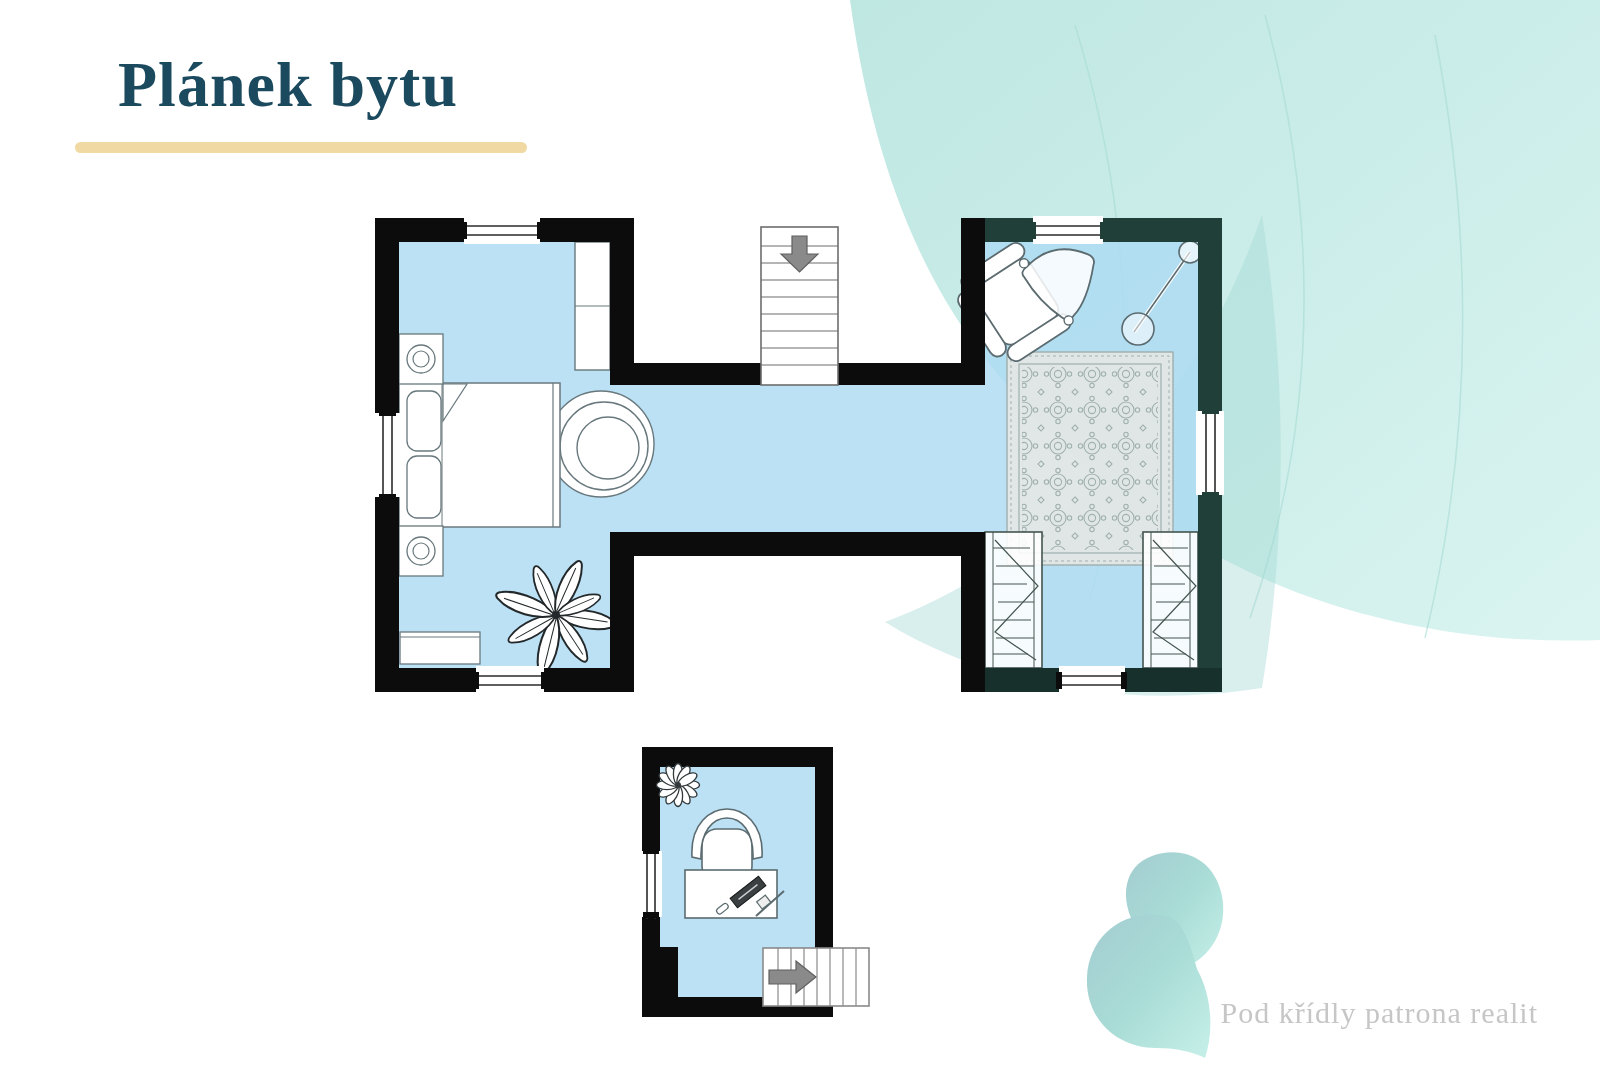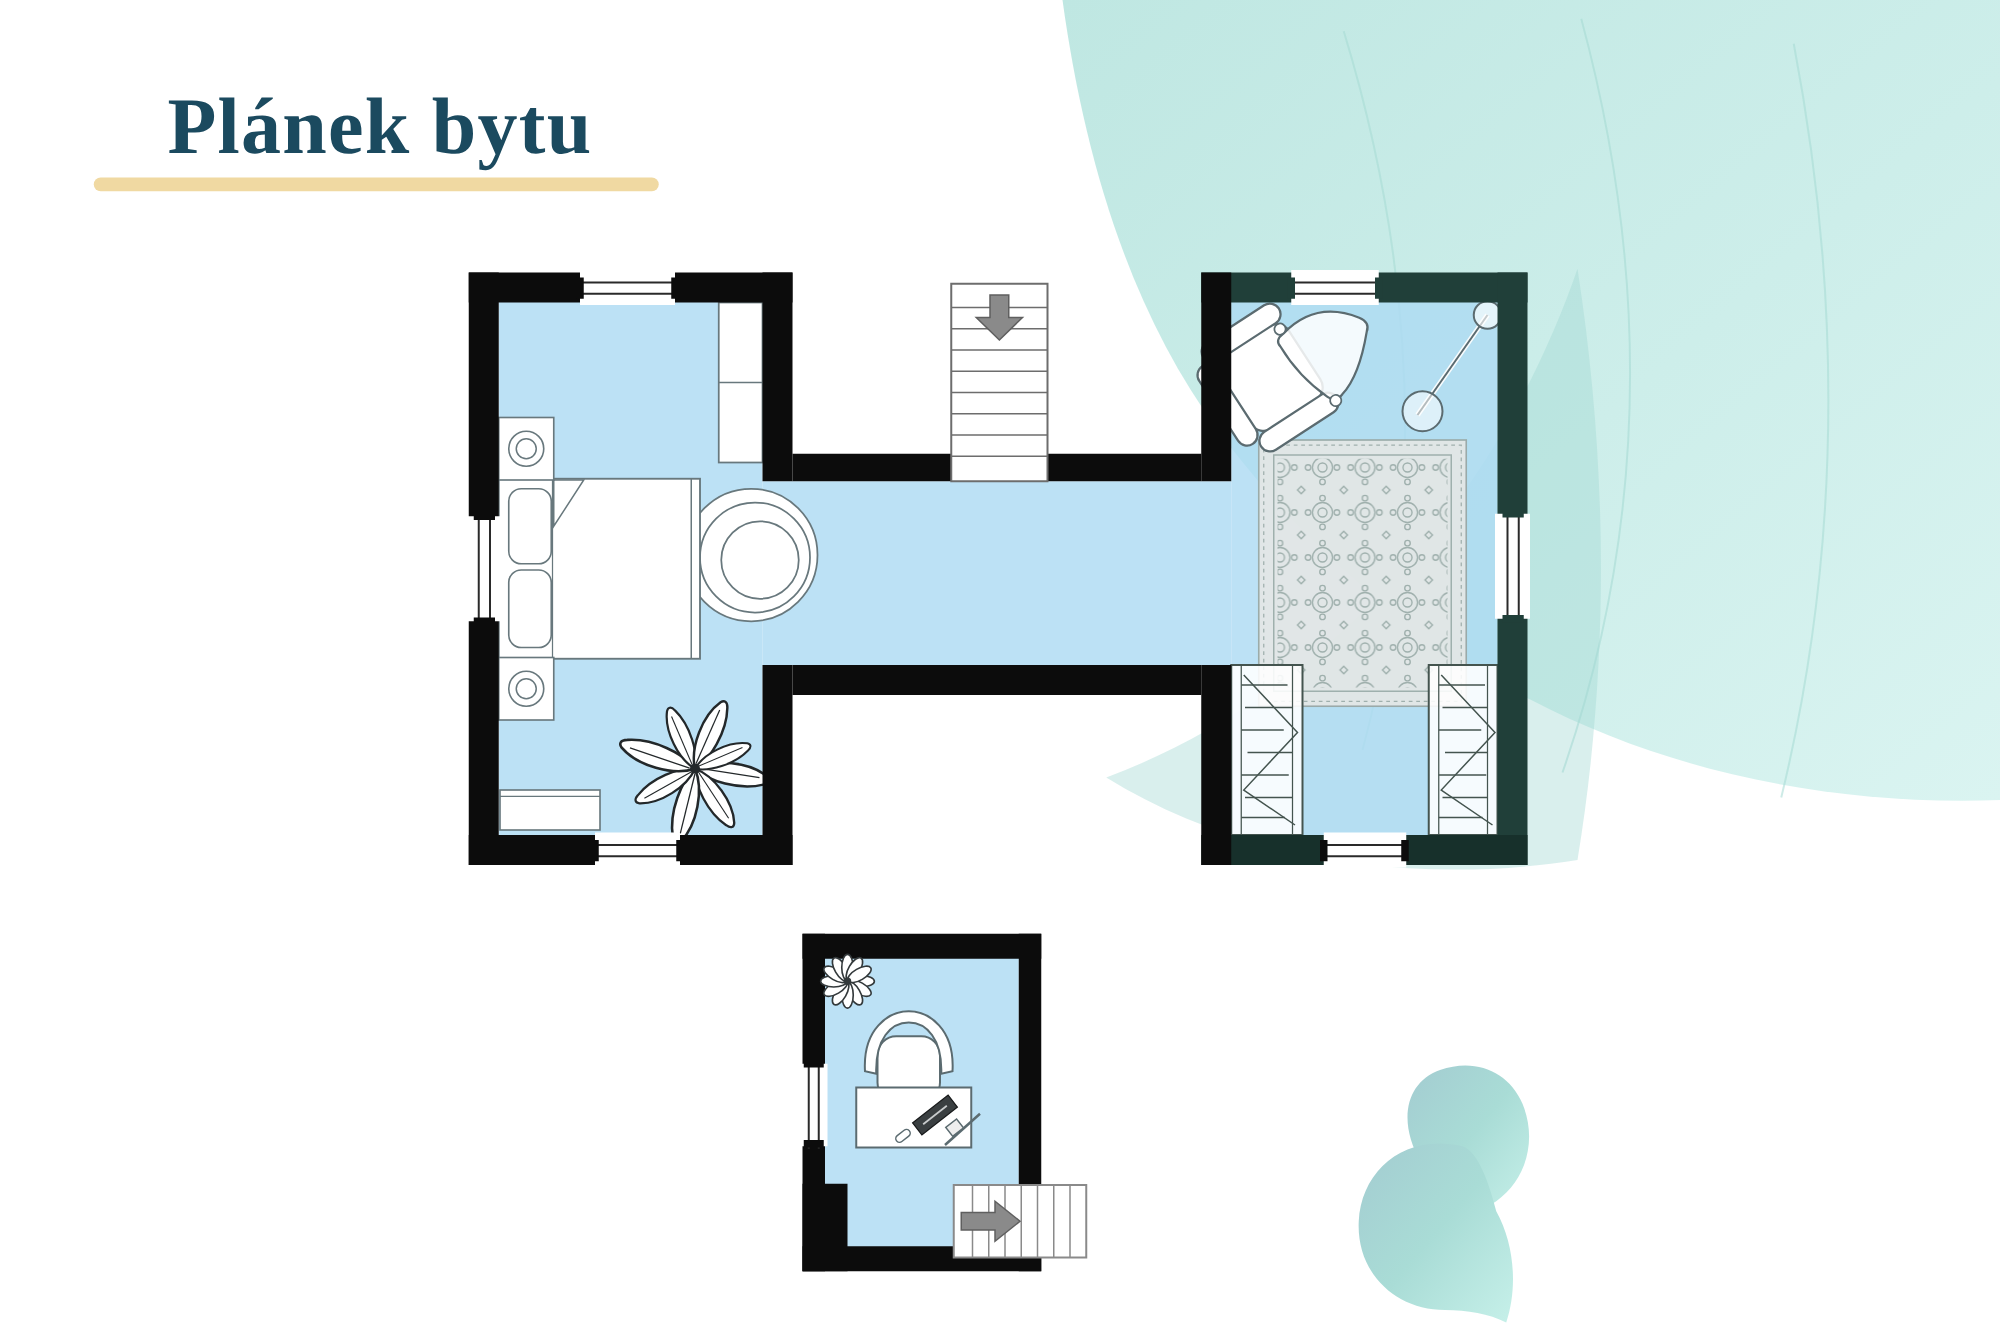--- a/index.html
+++ b/index.html
@@ -2,21 +2,21 @@
 <html><head>
 <meta charset="utf-8">
 <style>
   html,body{margin:0;padding:0;background:#ffffff;}
   .slide{
     position:relative;width:1600px;height:1066px;overflow:hidden;background:#ffffff;
     font-family:"Liberation Serif", serif;
   }
   .slide-svg{position:absolute;left:0;top:0;width:1600px;height:1066px;}
   .page-title{
-    position:absolute;left:118px;top:48px;margin:16px;
+    position:absolute;left:118px;top:48px;margin:0;
     font-size:64px;font-weight:bold;color:#1b4a5f;letter-spacing:1px;
   }
   .title-underline{
     position:absolute;left:75px;top:142px;width:452px;height:11px;
     background:#f0d9a2;border-radius:6px;
   }
   .footer-tagline{
     position:absolute;right:62px;top:996px;
     font-size:30px;color:#c6c6c6;letter-spacing:1px;white-space:nowrap;
   }
@@ -335,14 +335,15 @@
     </g>
 
     <g fill="url(#gradLogo)">
       <path d="M1137,930 C1118,898 1124,866 1152,856 C1180,846 1207,857 1218,883 C1230,912 1221,944 1197,961 C1185,969 1169,973 1158,971 C1171,949 1167,937 1154,929 C1147,925 1141,927 1137,930 Z"></path>
       <path d="M1170,917 C1124,906 1089,936 1087,977 C1085,1018 1116,1048 1156,1048 C1174,1048 1191,1051 1205,1058 C1214,1031 1212,996 1197,969 C1191,945 1182,921 1170,917 Z"></path>
     </g>
   </svg>
 
   <h1 class="page-title">Plánek bytu</h1>
   <div class="title-underline"></div>
+  <div class="footer-tagline">Pod křídly patrona realit</div>
 
 </div>
 
 </body></html>

